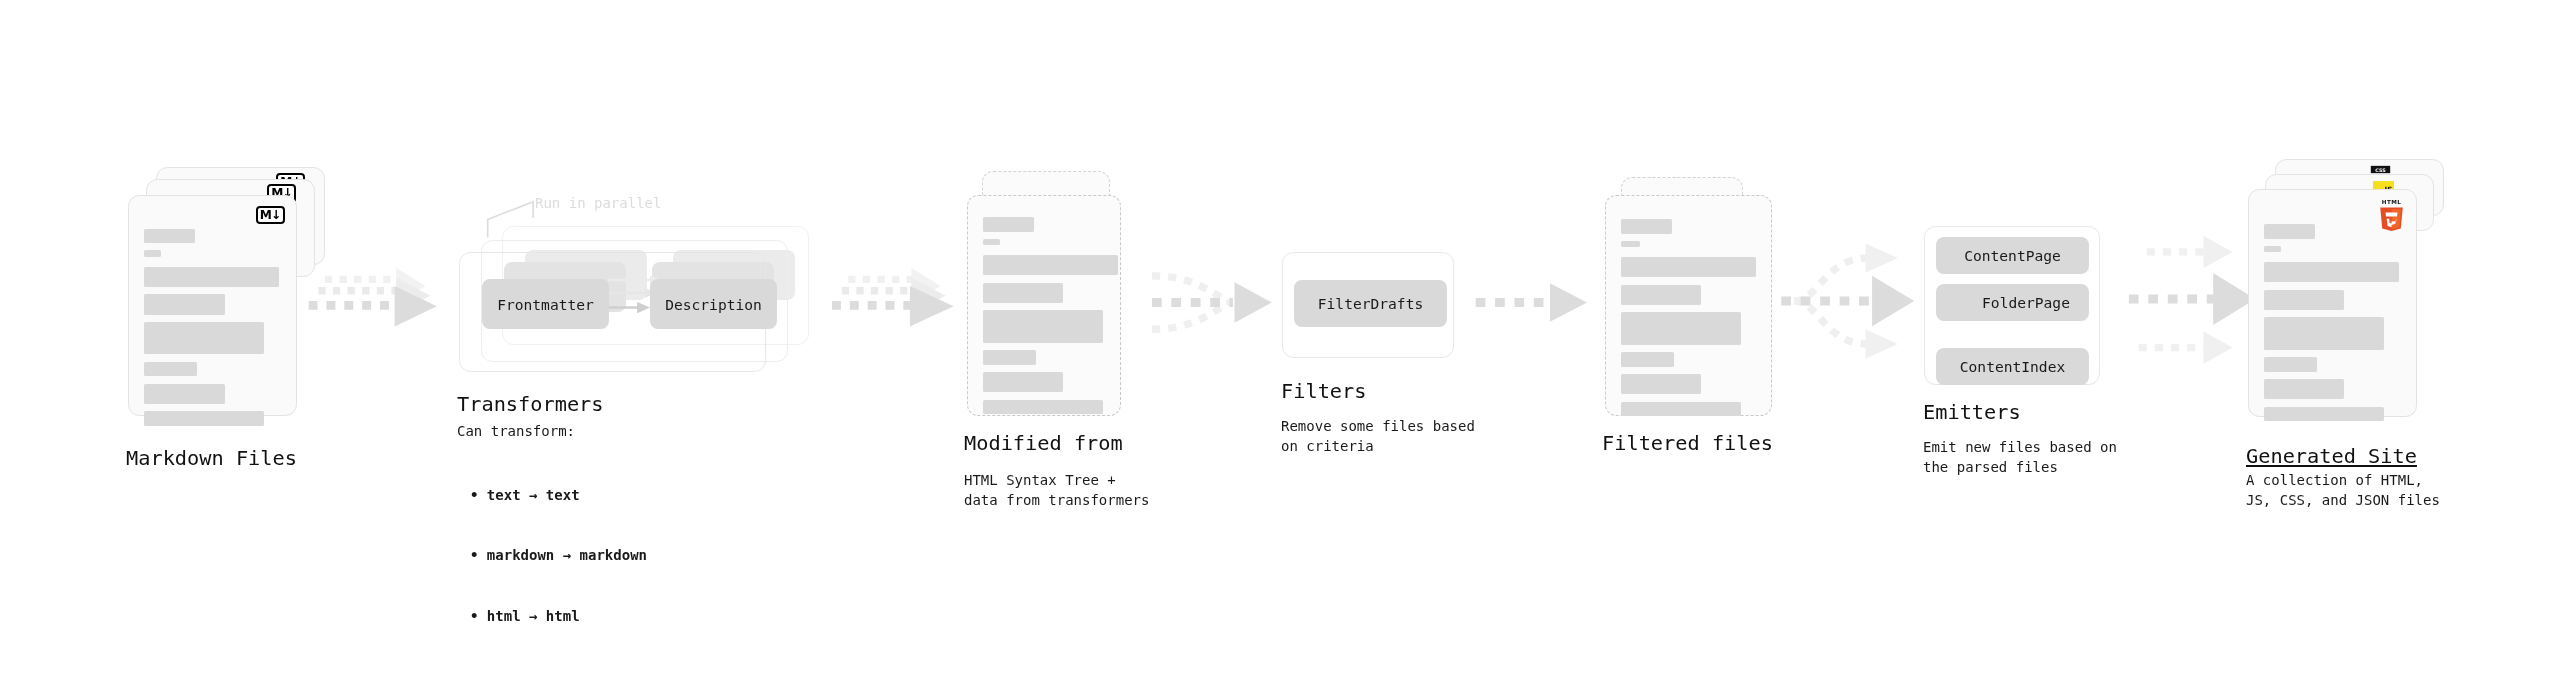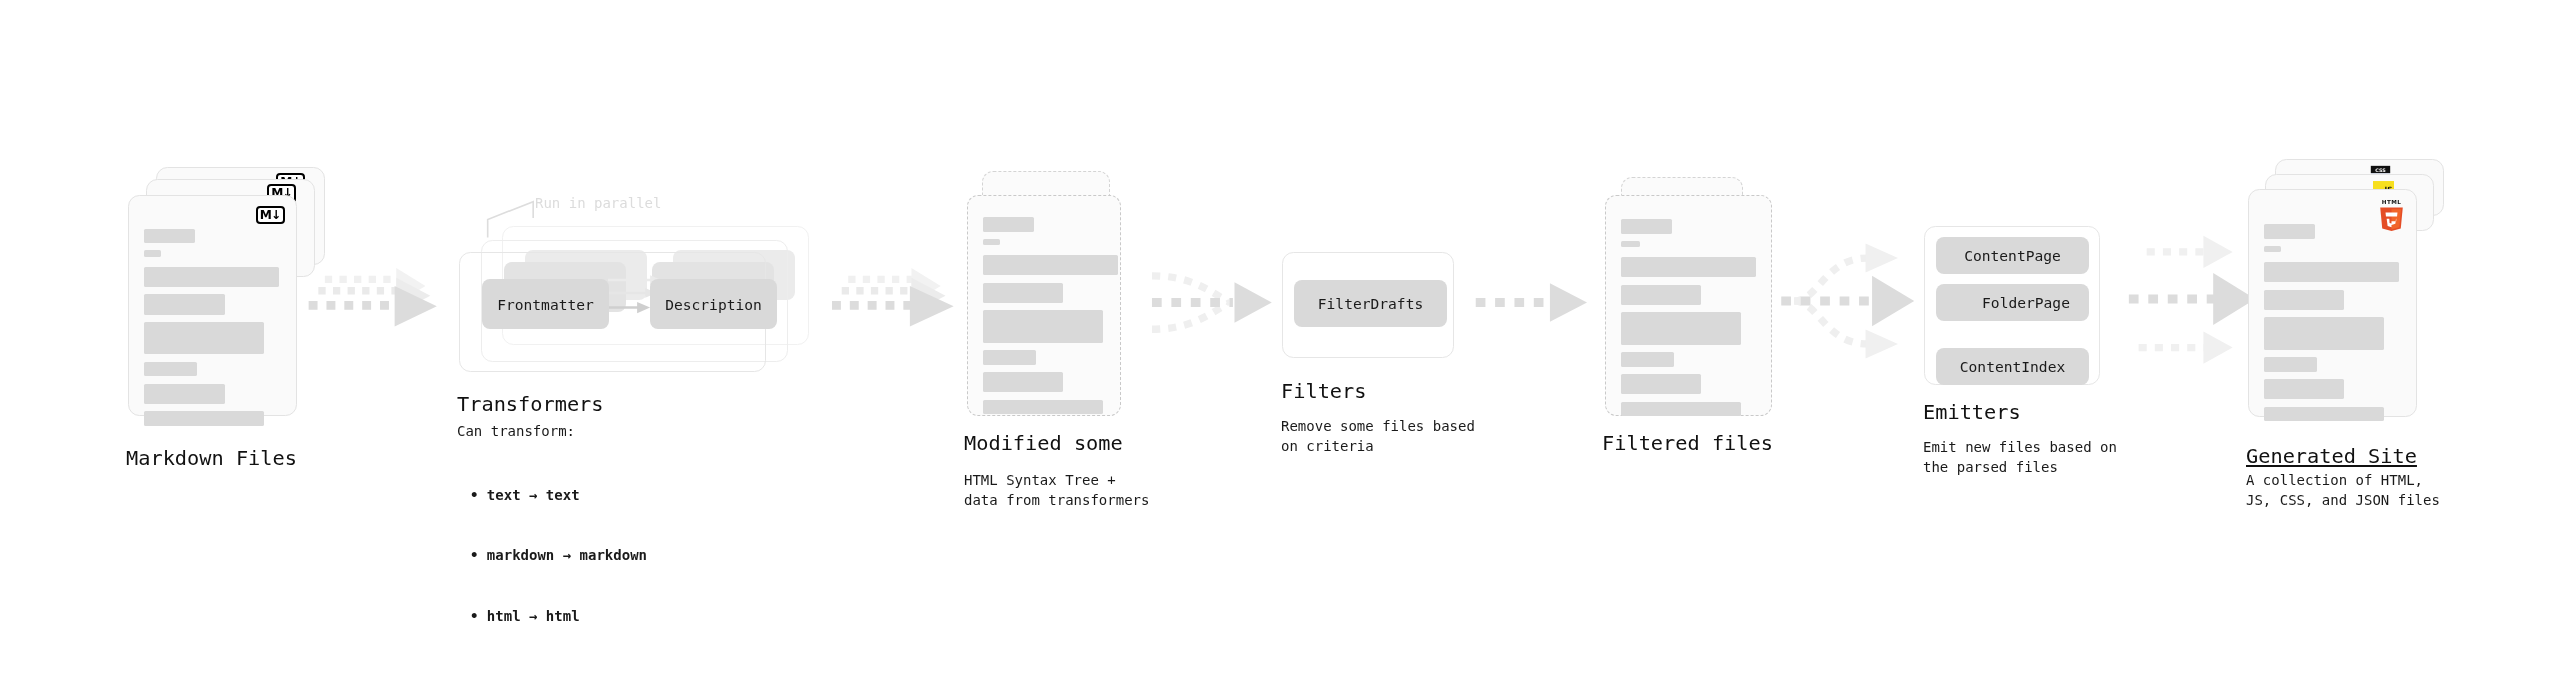--- a/index.html
+++ b/index.html
@@ -233,21 +233,21 @@
         <div class="skel" style="width:51px;height:14.6px;"></div>
         <div class="skel" style="width:17px;height:6.5px;margin-bottom:9.8px;"></div>
         <div class="skel" style="width:135px;height:20.3px;"></div>
         <div class="skel" style="width:80px;height:20.3px;"></div>
         <div class="skel" style="width:120px;height:32.5px;"></div>
         <div class="skel" style="width:53px;height:14.6px;"></div>
         <div class="skel" style="width:80px;height:20.3px;"></div>
         <div class="skel" style="width:120px;height:14.6px;"></div>
       </div>
     </div>
-    <div class="cap-title" style="left:964px; top:431px;">Modified some</div>
+    <div class="cap-title" style="left:964px; top:431px;">Modified from</div>
     <div class="cap-sub" style="left:964px; top:470px;">HTML Syntax Tree +
 data from transformers</div>
   </div>
 
   <div class="abs" style="left:1134px; top:258px; width:146px; height:85px;">
     <svg width="146" height="85" viewBox="0 0 180 105">
       <g fill="none" stroke-width="9" stroke-dasharray="10 10">
         <path d="M22 22 C 70 22, 92 40, 118 55" stroke="#efefef"></path>
         <path d="M22 88 C 70 88, 92 70, 118 55" stroke="#efefef"></path>
         <line x1="22" y1="55" x2="122" y2="55" stroke="#dcdcdc" stroke-width="11" stroke-dasharray="12 12"></line>

